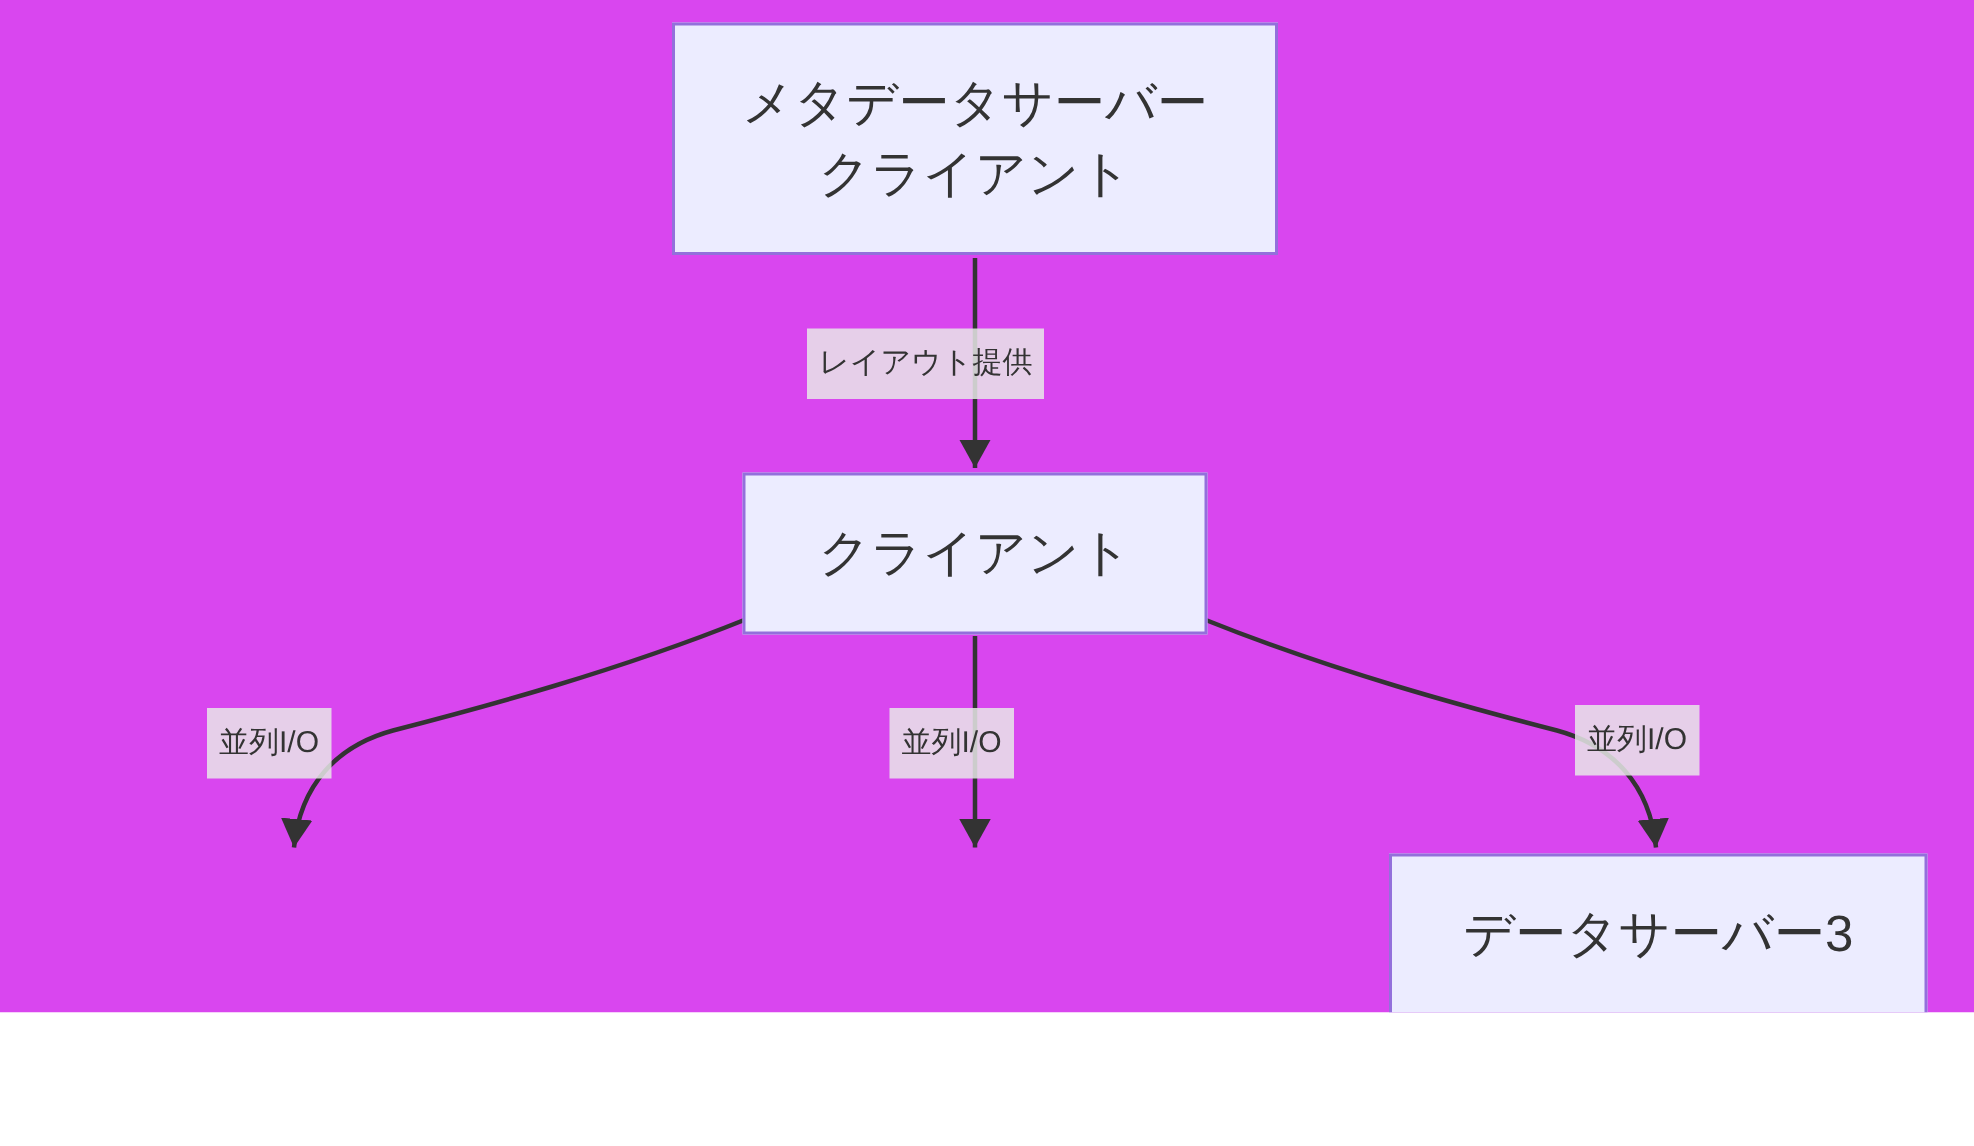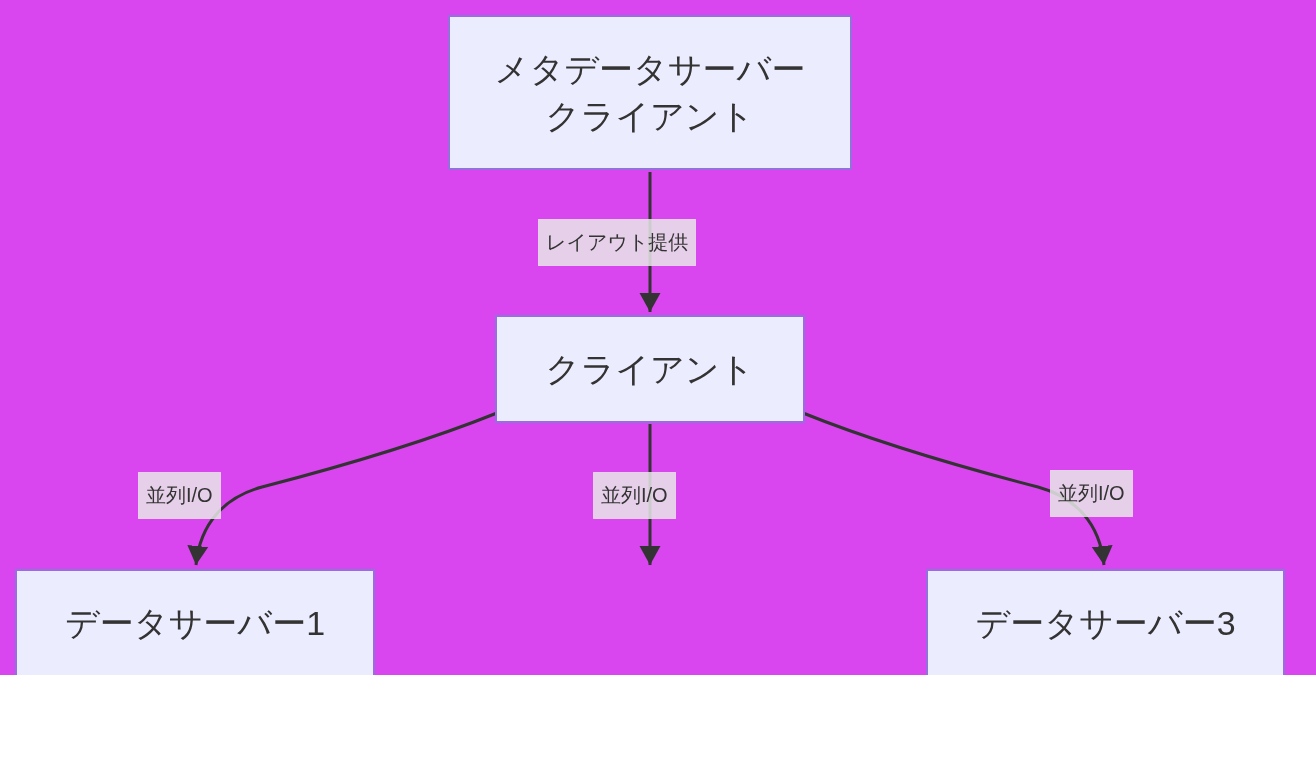--- a/index.html
+++ b/index.html
@@ -84,23 +84,20 @@
 
   <div class="node node-mds">
     <span>メタデータサーバー</span>
     <span>クライアント</span>
   </div>
 
   <div class="node node-client">
     <span>クライアント</span>
   </div>
 
-  <div class="node node-ds1">
-    <span>データサーバー1</span>
-  </div>
 
 
   <div class="node node-ds3">
     <span>データサーバー3</span>
   </div>
 
   <div class="edge-label lbl-layout">レイアウト提供</div>
   <div class="edge-label lbl-io1">並列I/O</div>
   <div class="edge-label lbl-io2">並列I/O</div>
   <div class="edge-label lbl-io3">並列I/O</div>

